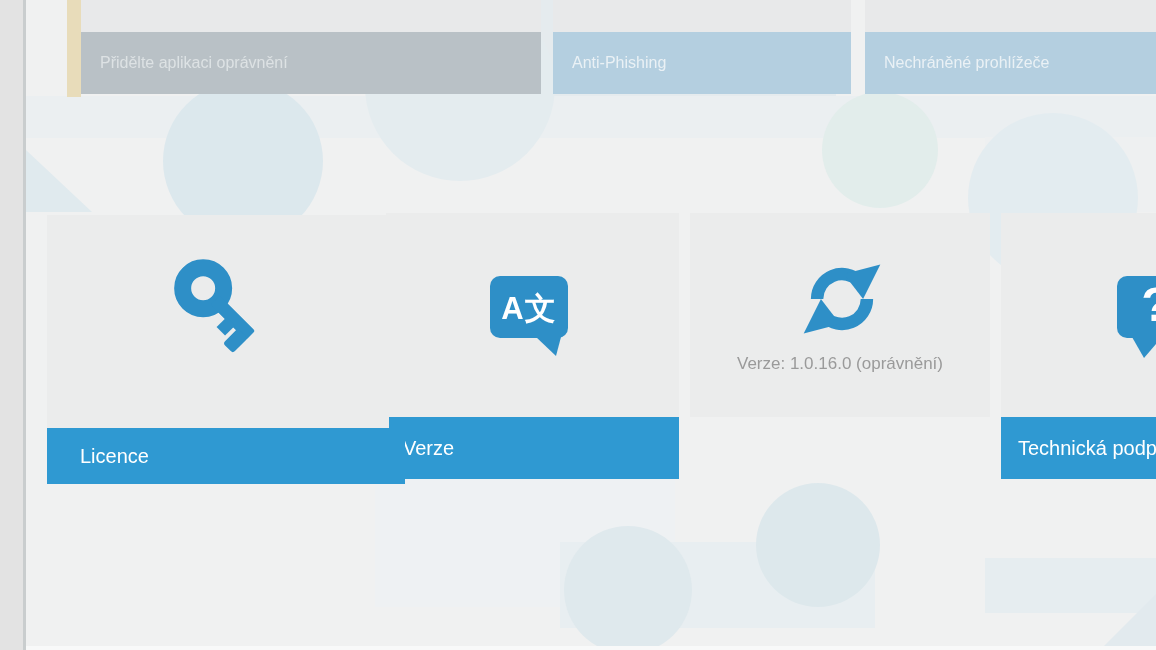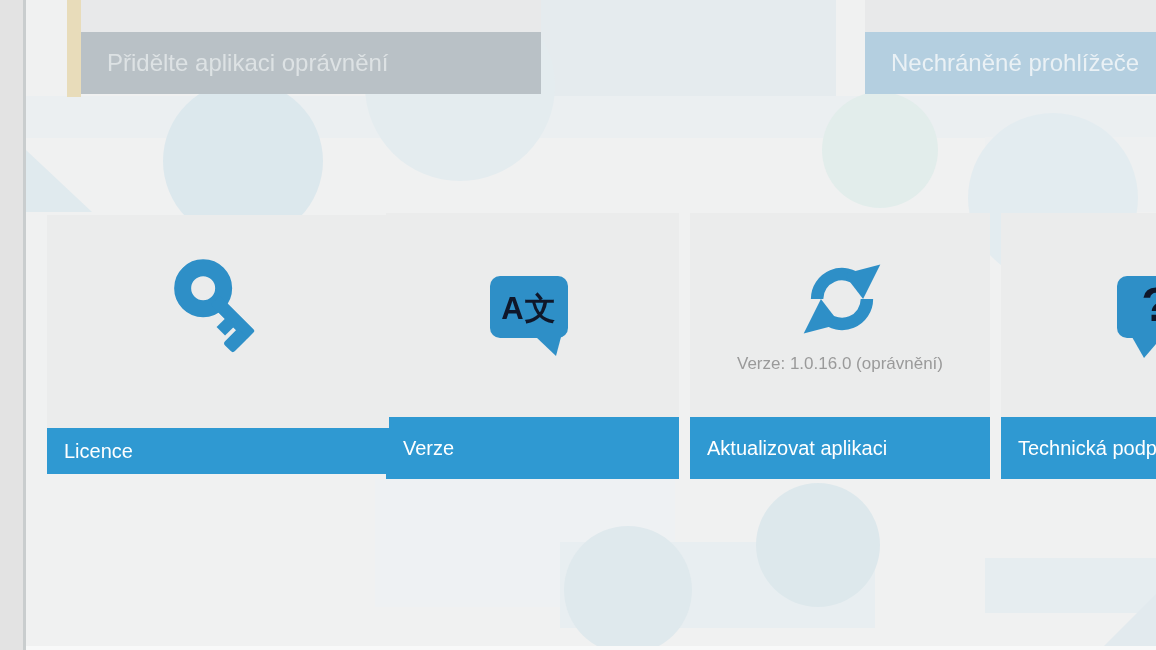--- a/index.html
+++ b/index.html
@@ -14,31 +14,31 @@
   
   .left-rail{left:0;top:0;width:23px;height:650px;background:#e3e3e3;}
   .left-divider{left:23px;top:0;width:3px;height:650px;background:#c9cdce;}
   .tan-stripe{left:67px;top:0;width:14px;height:97px;background:#e8dcba;}
   
   .top-tile{top:0;height:96px;}
   .tt-body{position:absolute;left:0;top:0;width:100%;height:32px;background:#e8e9ea;}
   .tt-bar{position:absolute;left:0;top:32px;width:100%;height:62px;display:flex;align-items:center;}
   .tt-bar.gray{background:#b9c1c6;}
   .tt-bar.blue{background:#b4cfe0;}
-  .tt-label{font-size:24px;padding-left:10px;white-space:nowrap;margin-left:16px;}
+  .tt-label{font-size:16px;padding-left:19px;white-space:nowrap;}
   .tt-bar.gray .tt-label{color:#dde2e4;}
   .tt-bar.blue .tt-label{color:#eaf1f5;}
   
   .tile .tile-body{position:absolute;left:0;top:0;width:100%;background:#ebecec;}
   .tile .tile-bar{position:absolute;left:0;width:100%;background:#2f99d2;display:flex;align-items:center;}
   .tile-label{color:#ffffff;font-size:20px;padding-left:17px;white-space:nowrap;}
   .version-note{position:absolute;left:0;width:100%;text-align:center;color:#9a9a9a;font-size:17px;}
   .bubble-wrap{position:absolute;width:78px;height:86px;}
   .bubble-rect{position:absolute;left:0;top:0;width:78px;height:62px;background:#2e8fc7;border-radius:10px;
-    display:flex;align-items:center;justify-content:center;color:#0f172a;overflow:hidden;}
+    display:flex;align-items:center;justify-content:center;color:#ffffff;overflow:hidden;}
   .bubble-tail{position:absolute;left:0;top:61px;width:78px;height:24px;display:block;}
   .translate-glyph{font-size:31px;font-weight:600;letter-spacing:1px;line-height:1;padding-top:2px;}
   .question-glyph{font-size:48px;font-weight:700;line-height:1;padding-bottom:4px;}
   .bottom-strip{left:26px;top:646px;width:1130px;height:4px;background:#f8f9f9;}
 </style>
 </head>
 <body>
 
 <div id="screen">
 
@@ -60,36 +60,42 @@
   <div class="abs left-rail"></div>
   <div class="abs left-divider"></div>
   <div class="abs tan-stripe"></div>
 
   <div class="abs top-tile" style="left:81px;width:460px;">
     <div class="tt-body"></div>
     <div class="tt-bar gray">
       <span class="tt-label">Přidělte aplikaci oprávnění</span>
     </div>
   </div>
+  <div class="abs top-tile" style="left:553px;width:298px;">
+    <div class="tt-body"></div>
+    <div class="tt-bar blue">
+      <span class="tt-label">Anti-Phishing</span>
+    </div>
+  </div>
   <div class="abs top-tile" style="left:865px;width:345px;">
     <div class="tt-body"></div>
     <div class="tt-bar blue">
       <span class="tt-label">Nechráněné prohlížeče</span>
     </div>
   </div>
 
   <div class="abs tile" style="left:47px;top:215px;width:342px;height:279px;z-index:3;">
     <div class="tile-body" style="height:213px;"></div>
     <svg class="abs" viewBox="0 0 100 100" style="left:121px;top:38px;width:100px;height:100px;transform:rotate(45deg);">
       <circle cx="29" cy="50" r="20.5" fill="none" stroke="#2e8fc7" stroke-width="17"></circle>
       <rect x="46" y="43.5" width="50" height="13" rx="2" fill="#2e8fc7"></rect>
       <rect x="66" y="54" width="12" height="14" fill="#2e8fc7"></rect>
       <rect x="82" y="54" width="14" height="21" rx="3" fill="#2e8fc7"></rect>
     </svg>
-    <div class="tile-bar" style="top:213px;height:46px;">
+    <div class="tile-bar" style="top:213px;height:56px;padding-left:16px;">
       <span class="tile-label">Licence</span>
     </div>
   </div>
 
   <div class="abs tile" style="left:386px;top:213px;width:293px;height:266px;z-index:2;">
     <div class="tile-body" style="height:204px;"></div>
     <div class="bubble-wrap" style="left:104px;top:63px;">
       <div class="bubble-rect">
         <span class="translate-glyph">A文</span>
       </div>
@@ -106,23 +112,20 @@
     <div class="tile-body" style="height:204px;"></div>
     <svg class="abs" viewBox="0 0 96 96" style="left:106px;top:40px;width:92px;height:92px;">
       <path d="M22 48 A26 26 0 0 1 66.4 29.6" fill="none" stroke="#2e8fc7" stroke-width="13"></path>
       <polygon points="50,22 88,12 70,48" fill="#2e8fc7"></polygon>
       <g transform="rotate(180 48 48)">
         <path d="M22 48 A26 26 0 0 1 66.4 29.6" fill="none" stroke="#2e8fc7" stroke-width="13"></path>
         <polygon points="50,22 88,12 70,48" fill="#2e8fc7"></polygon>
       </g>
     </svg>
     <div class="version-note" style="top:141px;">Verze: 1.0.16.0 (oprávnění)</div>
-    <div class="tile-bar" style="top:204px;height:62px;">
-      <span class="tile-label">Aktualizovat aplikaci</span>
-    </div>
   </div>
 
   <div class="abs tile" style="left:1001px;top:213px;width:318px;height:266px;z-index:2;">
     <div class="tile-body" style="height:204px;"></div>
     <div class="bubble-wrap" style="left:116px;top:63px;">
       <div class="bubble-rect">
         <span class="question-glyph">?</span>
       </div>
       <svg class="bubble-tail" viewBox="0 0 78 24">
         <polygon points="15,0 45,0 27,21" fill="#2e8fc7"></polygon>

